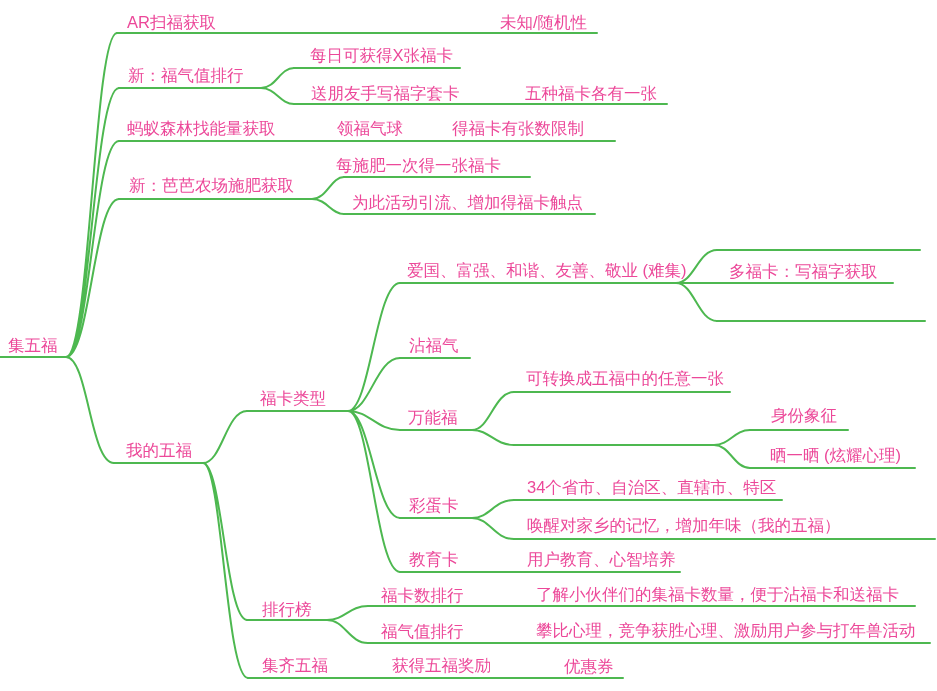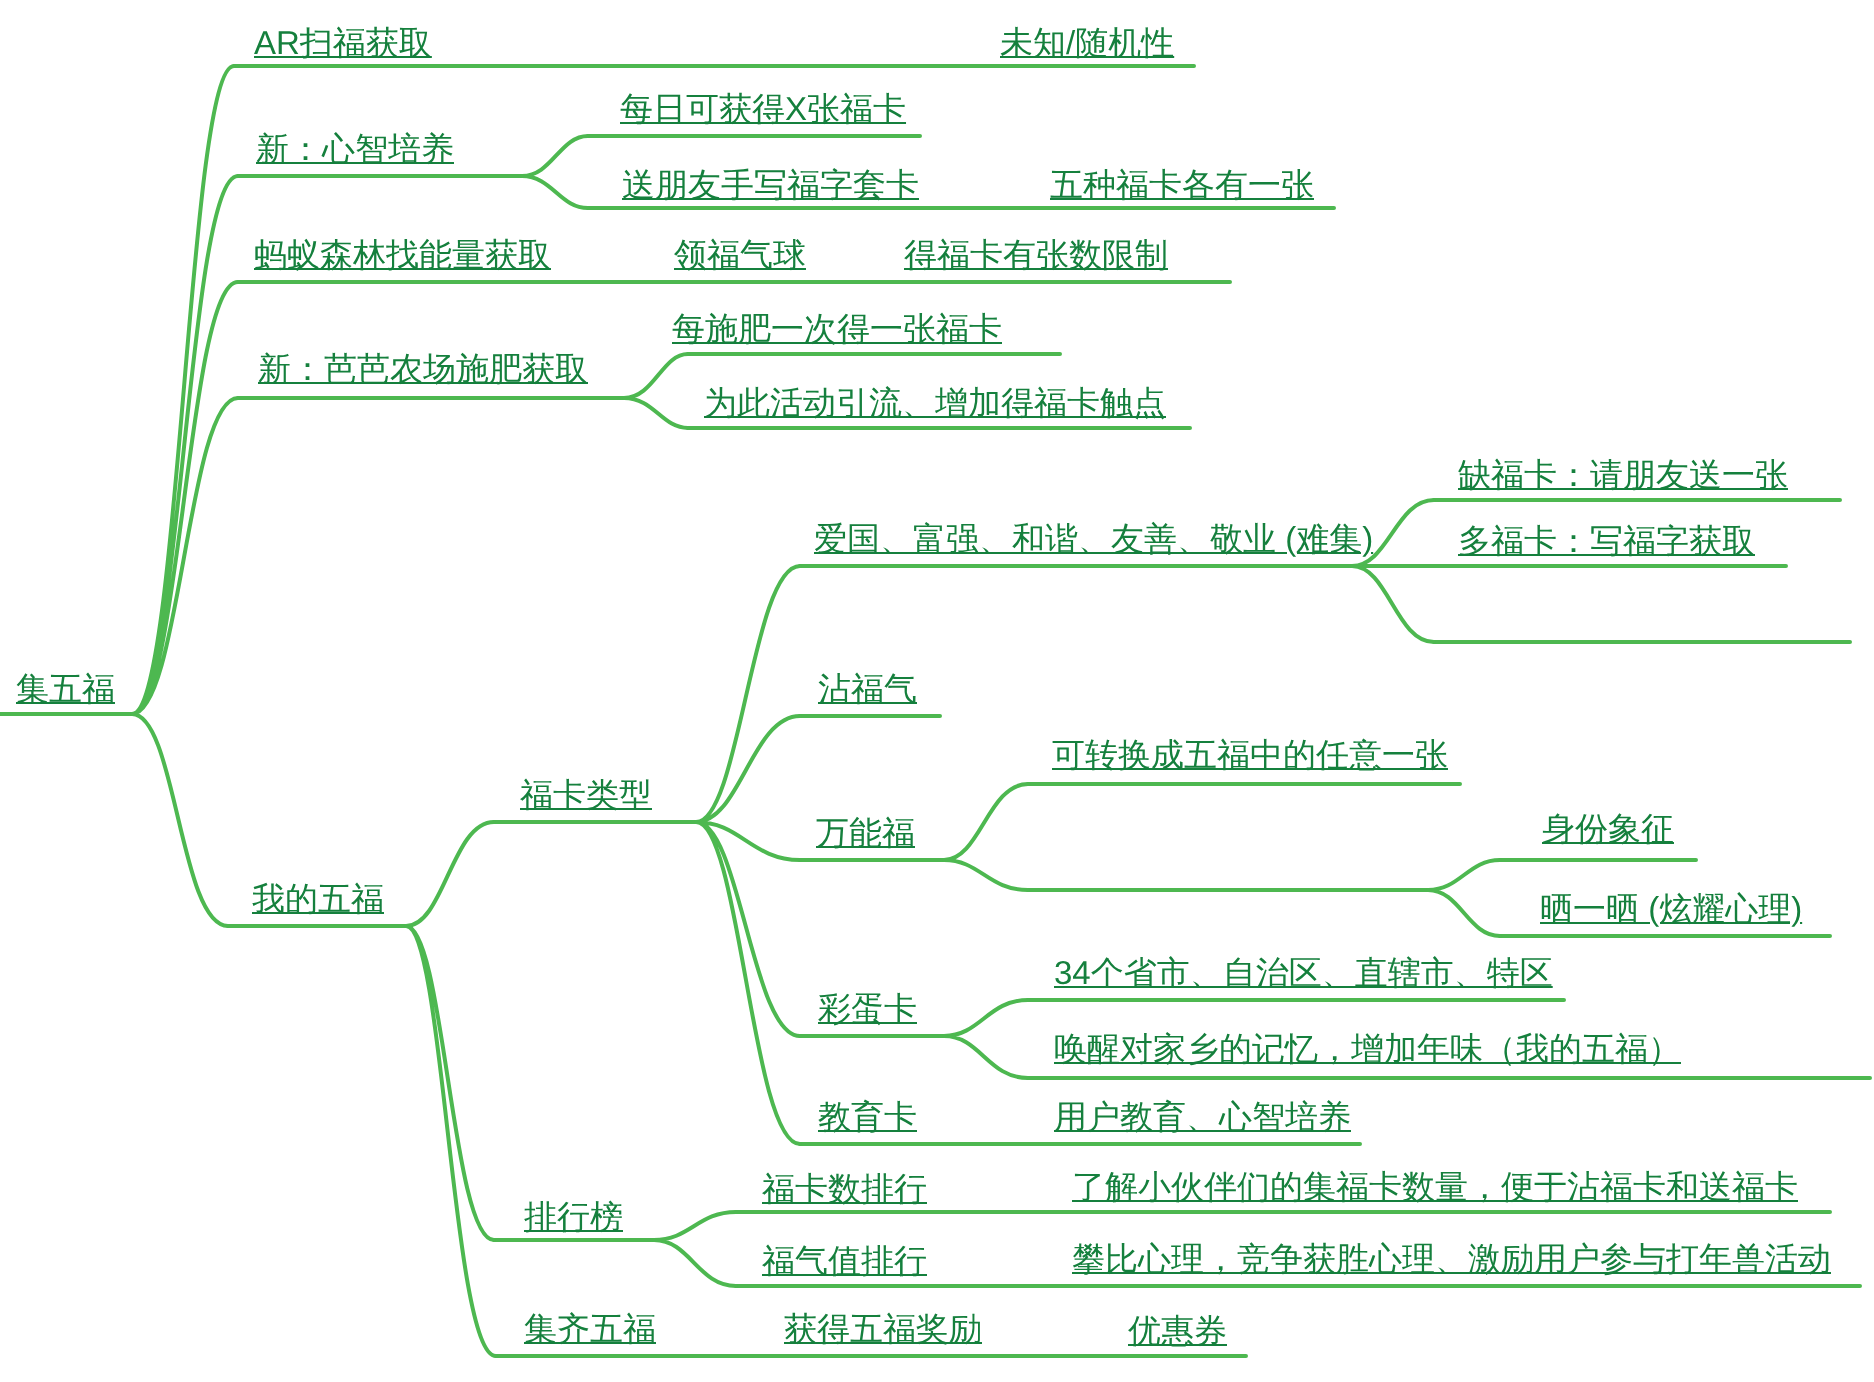--- a/index.html
+++ b/index.html
@@ -9,24 +9,23 @@
     width:937px;height:691px;
     background:#ffffff;
     overflow:hidden;
     font-family:"Liberation Sans","DejaVu Sans",sans-serif;
   }
   #lines{position:absolute;left:0;top:0;width:937px;height:691px;}
   .node{
     position:absolute;
     font-size:16.5px;
     line-height:18px;
-    color:#15803d;
+    color:#ec4899;
     white-space:nowrap;
     cursor:default;
-    text-decoration:underline;
   }
 </style>
 </head>
 <body>
 
 <div id="canvas">
 
   <svg id="lines" viewBox="0 0 937 691" xmlns="http://www.w3.org/2000/svg">
     <g fill="none" stroke="#4db850" stroke-width="2" stroke-linecap="round">
 
@@ -89,38 +88,37 @@
         M327 620 C345 620 349 606 368 606
         M327 620 C345 620 349 643 368 643"></path>
     </g>
   </svg>
 
   <div class="node" style="left:8px;top:336px">集五福</div>
 
   <div class="node" style="left:127px;top:13px">AR扫福获取</div>
   <div class="node" style="left:500px;top:13px">未知/随机性</div>
 
-  <div class="node" style="left:128px;top:66px">新：心智培养</div>
+  <div class="node" style="left:128px;top:66px">新：福气值排行</div>
   <div class="node" style="left:310px;top:46px">每日可获得X张福卡</div>
   <div class="node" style="left:311px;top:84px">送朋友手写福字套卡</div>
   <div class="node" style="left:525px;top:84px">五种福卡各有一张</div>
 
   <div class="node" style="left:127px;top:119px">蚂蚁森林找能量获取</div>
   <div class="node" style="left:337px;top:119px">领福气球</div>
   <div class="node" style="left:452px;top:119px">得福卡有张数限制</div>
 
   <div class="node" style="left:129px;top:176px">新：芭芭农场施肥获取</div>
   <div class="node" style="left:336px;top:156px">每施肥一次得一张福卡</div>
   <div class="node" style="left:352px;top:193px">为此活动引流、增加得福卡触点</div>
 
   <div class="node" style="left:126px;top:441px">我的五福</div>
 
   <div class="node" style="left:260px;top:389px">福卡类型</div>
   <div class="node" style="left:407px;top:261px">爱国、富强、和谐、友善、敬业 (难集)</div>
-  <div class="node" style="left:729px;top:229px">缺福卡：请朋友送一张</div>
   <div class="node" style="left:729px;top:262px">多福卡：写福字获取</div>
   <div class="node" style="left:409px;top:336px">沾福气</div>
   <div class="node" style="left:408px;top:408px">万能福</div>
   <div class="node" style="left:526px;top:369px">可转换成五福中的任意一张</div>
   <div class="node" style="left:771px;top:406px">身份象征</div>
   <div class="node" style="left:770px;top:446px">晒一晒 (炫耀心理)</div>
   <div class="node" style="left:409px;top:496px">彩蛋卡</div>
   <div class="node" style="left:527px;top:478px">34个省市、自治区、直辖市、特区</div>
   <div class="node" style="left:527px;top:516px">唤醒对家乡的记忆，增加年味（我的五福）</div>
   <div class="node" style="left:409px;top:550px">教育卡</div>

